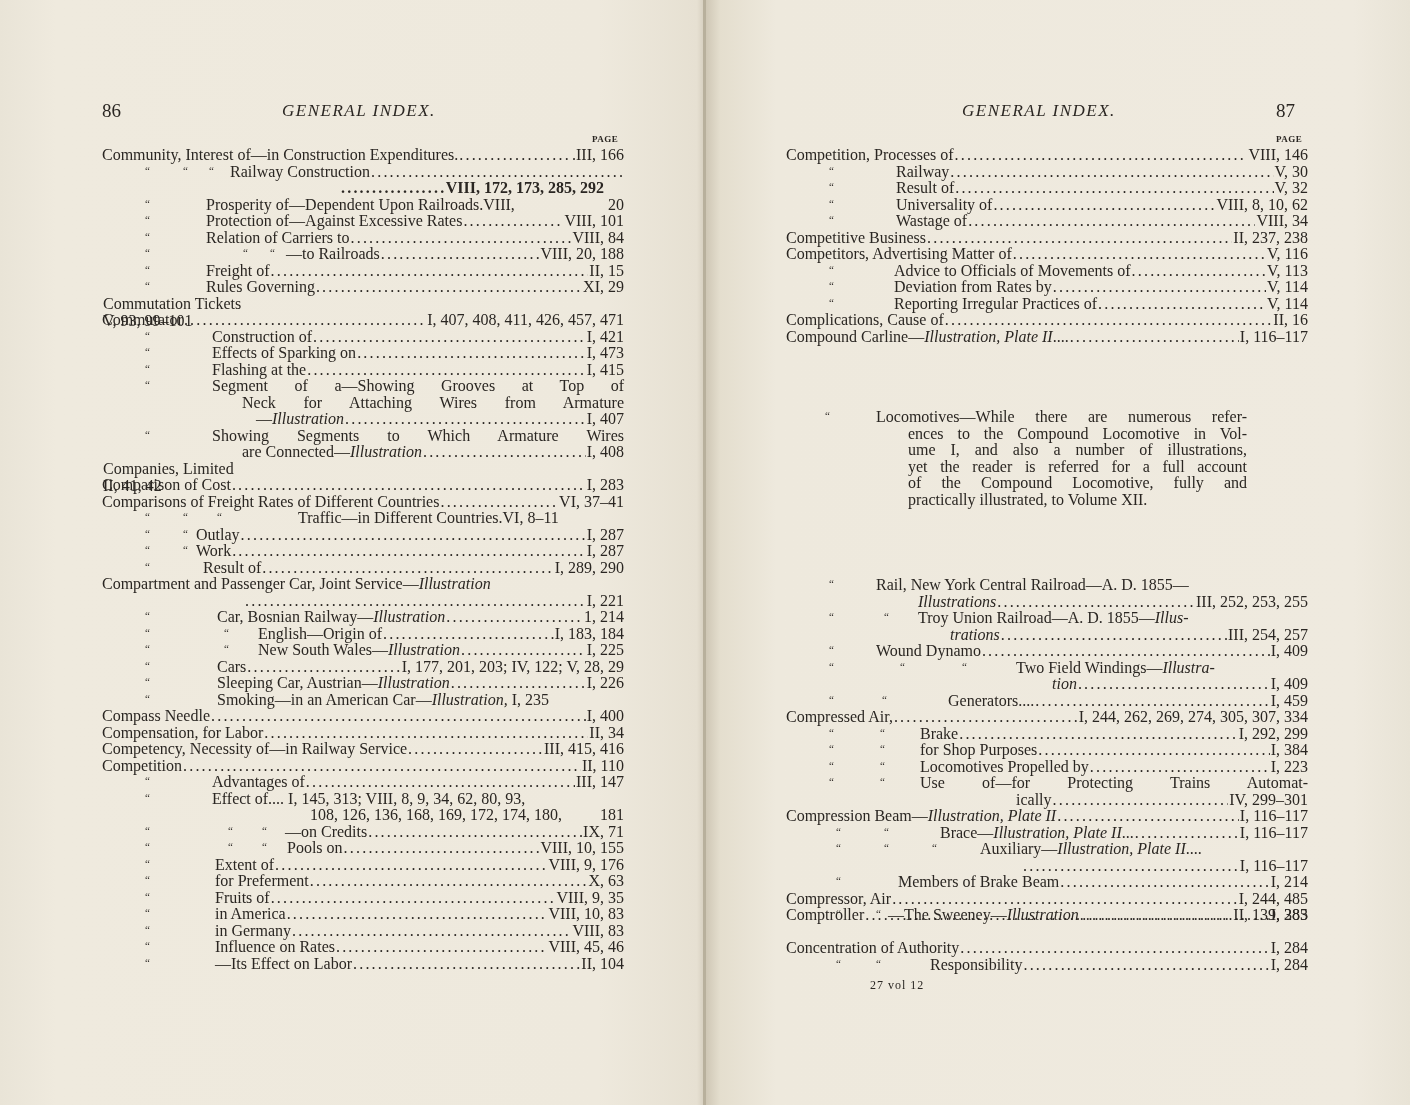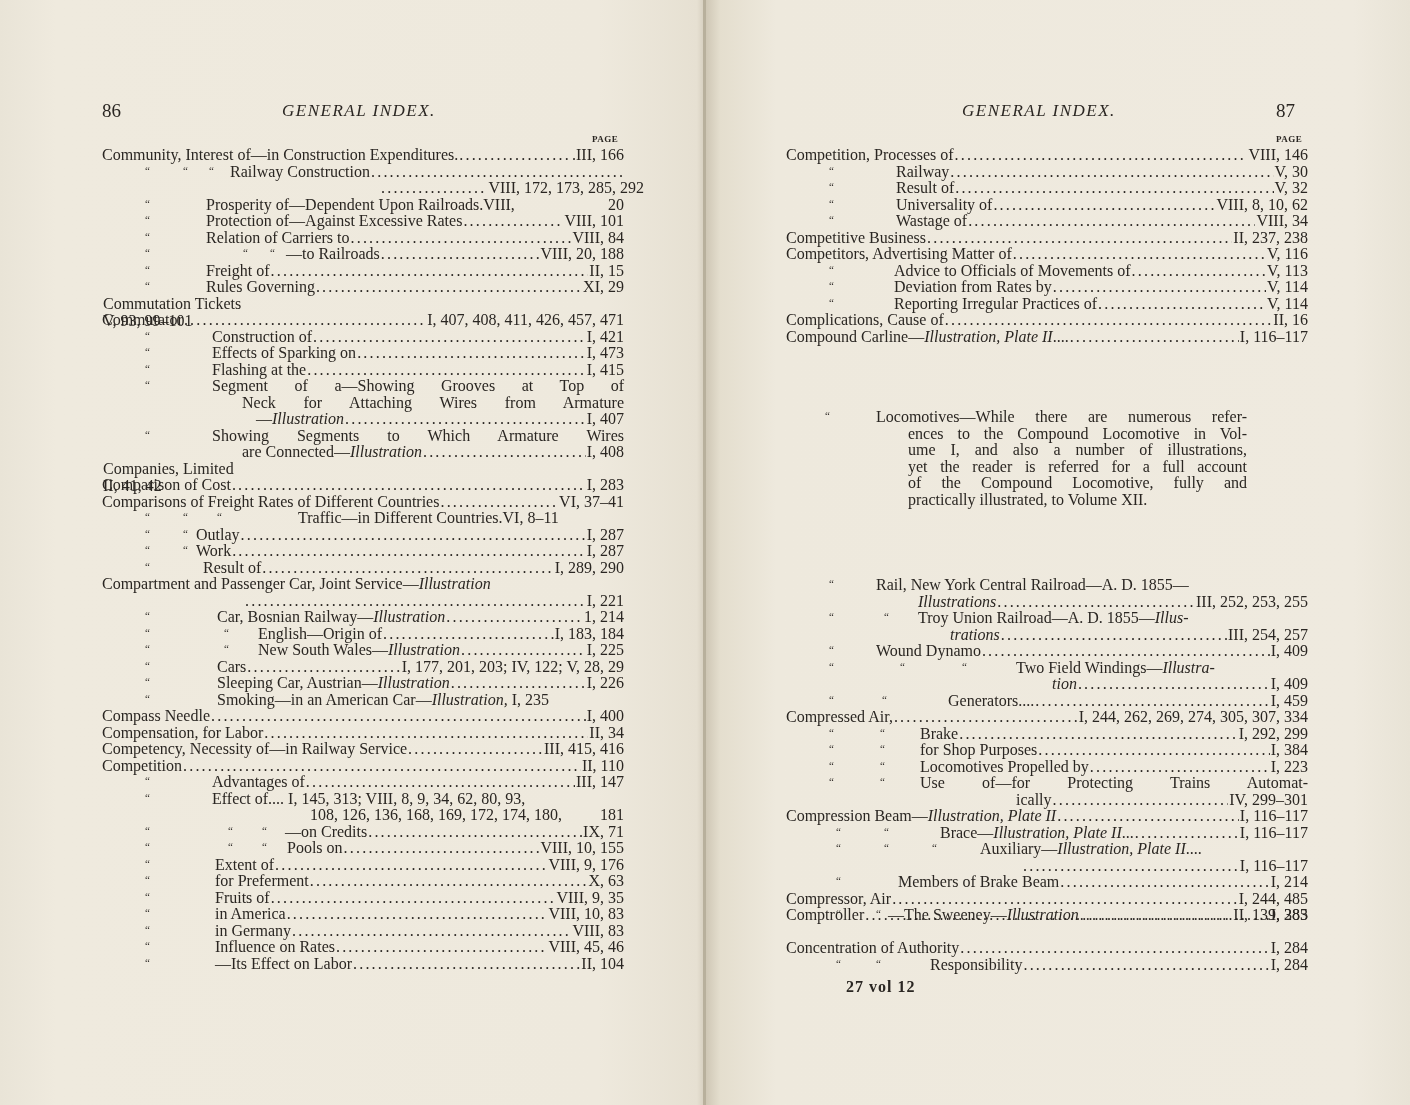--- a/index.html
+++ b/index.html
@@ -15,21 +15,21 @@
   .line{position:absolute;height:17px;font-size:16px;line-height:17px;white-space:nowrap;display:flex;align-items:baseline;}
   .line .ditto{position:absolute;font-size:11px;top:-1px;}
   .line .txt{flex:0 0 auto;}
   .line .lead{flex:1 1 auto;overflow:hidden;letter-spacing:2.2px;margin:0 1px;}
   .line .lead::before{content:"................................................................................................................................................................";}
   .line .ref{flex:0 0 auto;text-align:right;}
   .it{font-style:italic;}
   .para{position:absolute;font-size:16px;line-height:16.6px;text-align:justify;width:371px;}
   .para .pline{display:block;text-align:justify;text-align-last:justify;}
   .para .pline.last{text-align-last:left;}
-  .sig{position:absolute;font-size:16px;font-weight:bold;letter-spacing:1px;}
+  .sig{position:absolute;font-size:12px;font-weight:normal;letter-spacing:1px;margin-left:24px;}
 </style>
 </head>
 <body>
 
 <div class="page" id="page-left">
   <div class="folio" style="left:102px">86</div>
   <div class="runhead" style="left:282px">GENERAL INDEX.</div>
   <div class="pagelabel" style="left:592px">PAGE</div>
   <div id="left-lines">
       <div class="line" style="left: 102px; top: 146px; width: 522px;">
@@ -37,21 +37,21 @@
         <span class="lead"></span>
         <span class="ref">.III, 166</span>
       </div>
       <div class="line" style="left: 230px; top: 163px; width: 394px;">
         <span class="ditto" style="left: -85px;">“</span>
         <span class="ditto" style="left: -47px;">“</span>
         <span class="ditto" style="left: -21px;">“</span>
         <span class="txt"><span>Railway Construction</span></span>
         <span class="lead"></span>
       </div>
-      <div class="line" style="left: 380px; top: 179px; width: 264px;">
+      <div class="line" style="left: 340px; top: 179px; width: 264px; font-weight: bold;">
         <span class="txt"></span>
         <span class="lead"></span>
         <span class="ref">VIII, 172, 173, 285, 292</span>
       </div>
       <div class="line" style="left: 206px; top: 196px; width: 418px;">
         <span class="ditto" style="left: -61px;">“</span>
         <span class="txt"><span>Prosperity of—Dependent Upon Railroads.VIII,</span></span>
         <span style="flex: 1 1 auto;"></span>
         <span class="ref">20</span>
       </div>

